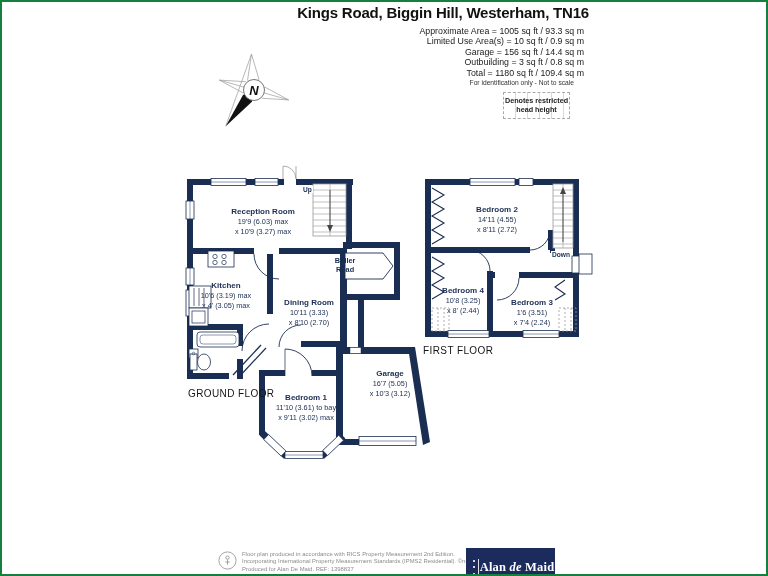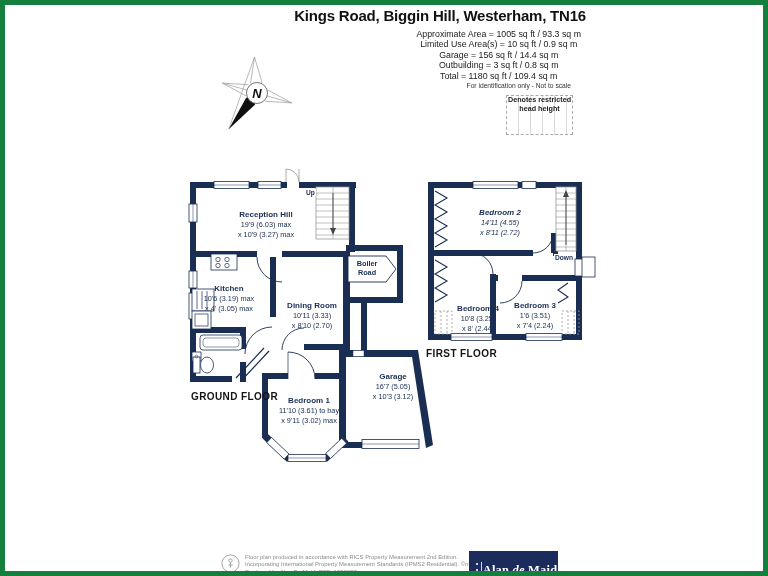--- a/index.html
+++ b/index.html
@@ -1,40 +1,40 @@
 <!DOCTYPE html>
 <html><head>
 <meta charset="utf-8">
 <style>
   html,body{margin:0;padding:0;background:#fff;}
   #canvas{
     position:relative;width:768px;height:576px;background:#fff;
-    border:5px solid #15803d;box-sizing:border-box;overflow:hidden;
+    border:2px solid #15803d;box-sizing:border-box;overflow:hidden;
     font-family:"Liberation Sans", sans-serif;color:#111;
   }
   
   .title{position:absolute;top:2px;right:177px;font-size:15px;font-weight:bold;letter-spacing:-0.2px;white-space:nowrap;}
-  .areas{position:absolute;top:24px;right:182px;text-align:center;font-size:8.8px;line-height:10.4px;color:#1a1a1a;white-space:nowrap;}
+  .areas{position:absolute;top:24px;right:182px;text-align:right;font-size:8.8px;line-height:10.4px;color:#1a1a1a;white-space:nowrap;}
   .ident{position:absolute;top:77px;right:192px;font-size:6.7px;color:#333;white-space:nowrap;}
   .restricted{
-    position:absolute;left:501px;top:90px;width:67px;height:40px;
+    position:absolute;left:501px;top:90px;width:67px;height:27px;
     border:1px dashed #aaa;box-sizing:border-box;
     background-image:repeating-linear-gradient(90deg,transparent 0 11px,#d9d9d9 11px 12px);
-    display:flex;justify-content:center;text-align:center;
+    display:flex;align-items:center;justify-content:center;text-align:center;
     font-size:7.2px;font-weight:bold;line-height:8.6px;color:#222;
   }
   
   #plan{position:absolute;left:0;top:0;}
   
   .rlabel{position:absolute;transform:translateX(-50%);text-align:center;color:#1a2d52;white-space:nowrap;}
   .rname{font-size:8px;font-weight:bold;line-height:10px;}
   .rdim{font-size:7.3px;line-height:9.6px;}
-  .floorlabel{position:absolute;font-size:10px;font-weight:bold;letter-spacing:0.4px;color:#141414;white-space:nowrap;}
+  .floorlabel{position:absolute;font-size:10px;font-weight:normal;letter-spacing:0.4px;color:#141414;white-space:nowrap;}
   .stairlabel{position:absolute;font-size:6.6px;font-weight:bold;color:#1a2d52;background:#fff;padding:0 1px;white-space:nowrap;}
-  .boilerlabel{position:absolute;left:344px;top:254px;width:36px;text-align:center;color:#1a2d52;font-size:7.3px;font-weight:bold;line-height:9px;}
+  .boilerlabel{position:absolute;left:325px;top:254px;width:36px;text-align:center;color:#1a2d52;font-size:7.3px;font-weight:bold;line-height:9px;}
   
   .foot-text{position:absolute;left:240px;top:549px;font-size:5.9px;line-height:7.4px;color:#8c8c8c;white-space:nowrap;}
   .brand{
     position:absolute;left:464px;top:546px;width:89px;height:38px;background:#1b2b5c;
     display:flex;align-items:center;color:#fff;box-sizing:border-box;
     font-family:"Liberation Serif", serif;
   }
   .brand .est{width:9px;height:15px;border-right:0.8px solid rgba(255,255,255,0.85);margin-left:3px;
     display:flex;flex-direction:column;justify-content:space-between;align-items:center;padding:1px 0;}
   .brand .est i{display:block;width:2px;height:2px;background:rgba(255,255,255,0.8);}
@@ -258,21 +258,21 @@
         <line x1="436" y1="306" x2="436" y2="329"></line>
           <line x1="442" y1="306" x2="442" y2="329"></line>
         <rect x="557" y="306" width="17" height="23"></rect>
         <line x1="563" y1="306" x2="563" y2="329"></line>
           <line x1="569" y1="306" x2="569" y2="329"></line>
       </g>
     </g>
   </svg>
 
   <div class="rlabel" style="left:261px;top:205px;">
-    <div class="rname">Reception Hill</div>
+    <div class="rname">Reception Room</div>
     <div class="rdim">19'9 (6.03) max</div>
     <div class="rdim">x 10'9 (3.27) max</div>
   </div>
   <div class="rlabel" style="left:224px;top:279px;">
     <div class="rname">Kitchen</div>
     <div class="rdim">10'6 (3.19) max</div>
     <div class="rdim">x 4' (3.05) max</div>
   </div>
   <div class="rlabel" style="left:307px;top:296px;">
     <div class="rname">Dining Room</div>
@@ -286,26 +286,26 @@
   <div class="rlabel" style="left:304px;top:391px;">
     <div class="rname">Bedroom 1</div>
     <div class="rdim">11'10 (3.61) to bay</div>
     <div class="rdim">x 9'11 (3.02) max</div>
   </div>
   <div class="rlabel" style="left:388px;top:367px;">
     <div class="rname">Garage</div>
     <div class="rdim">16'7 (5.05)</div>
     <div class="rdim">x 10'3 (3.12)</div>
   </div>
-  <div class="rlabel" style="left:495px;top:203px;font-style:italic;">
+  <div class="rlabel" style="left:495px;top:203px;">
     <div class="rname">Bedroom 2</div>
     <div class="rdim">14'11 (4.55)</div>
     <div class="rdim">x 8'11 (2.72)</div>
   </div>
-  <div class="rlabel" style="left:461px;top:299px;margin-left:12px;">
+  <div class="rlabel" style="left:461px;top:284px;">
     <div class="rname">Bedroom 4</div>
     <div class="rdim">10'8 (3.25)</div>
     <div class="rdim">x 8' (2.44)</div>
   </div>
   <div class="rlabel" style="left:530px;top:296px;">
     <div class="rname">Bedroom 3</div>
     <div class="rdim">1'6 (3.51)</div>
     <div class="rdim">x 7'4 (2.24)</div>
   </div>
 

